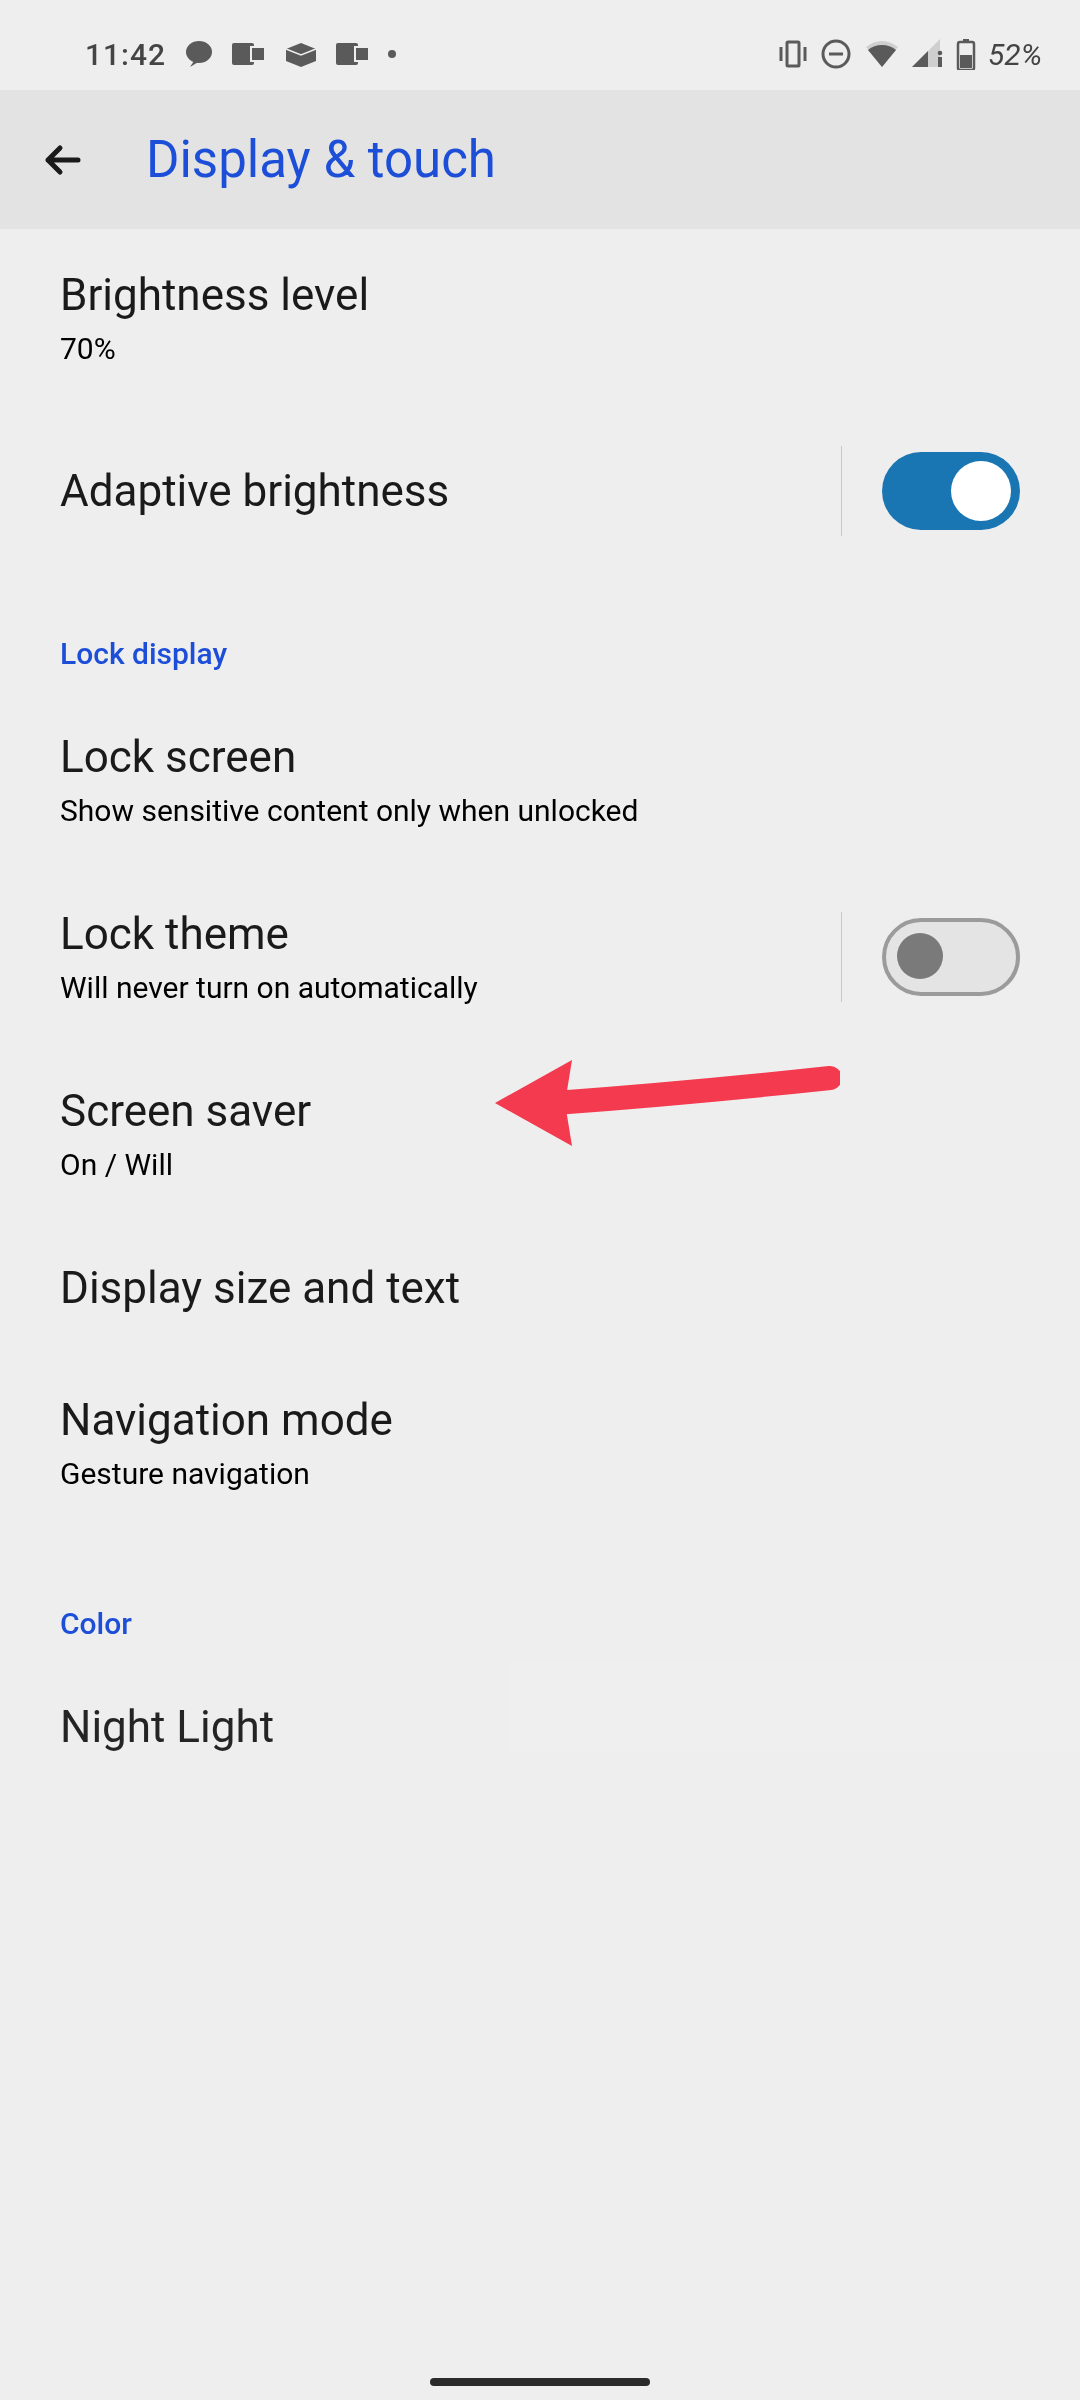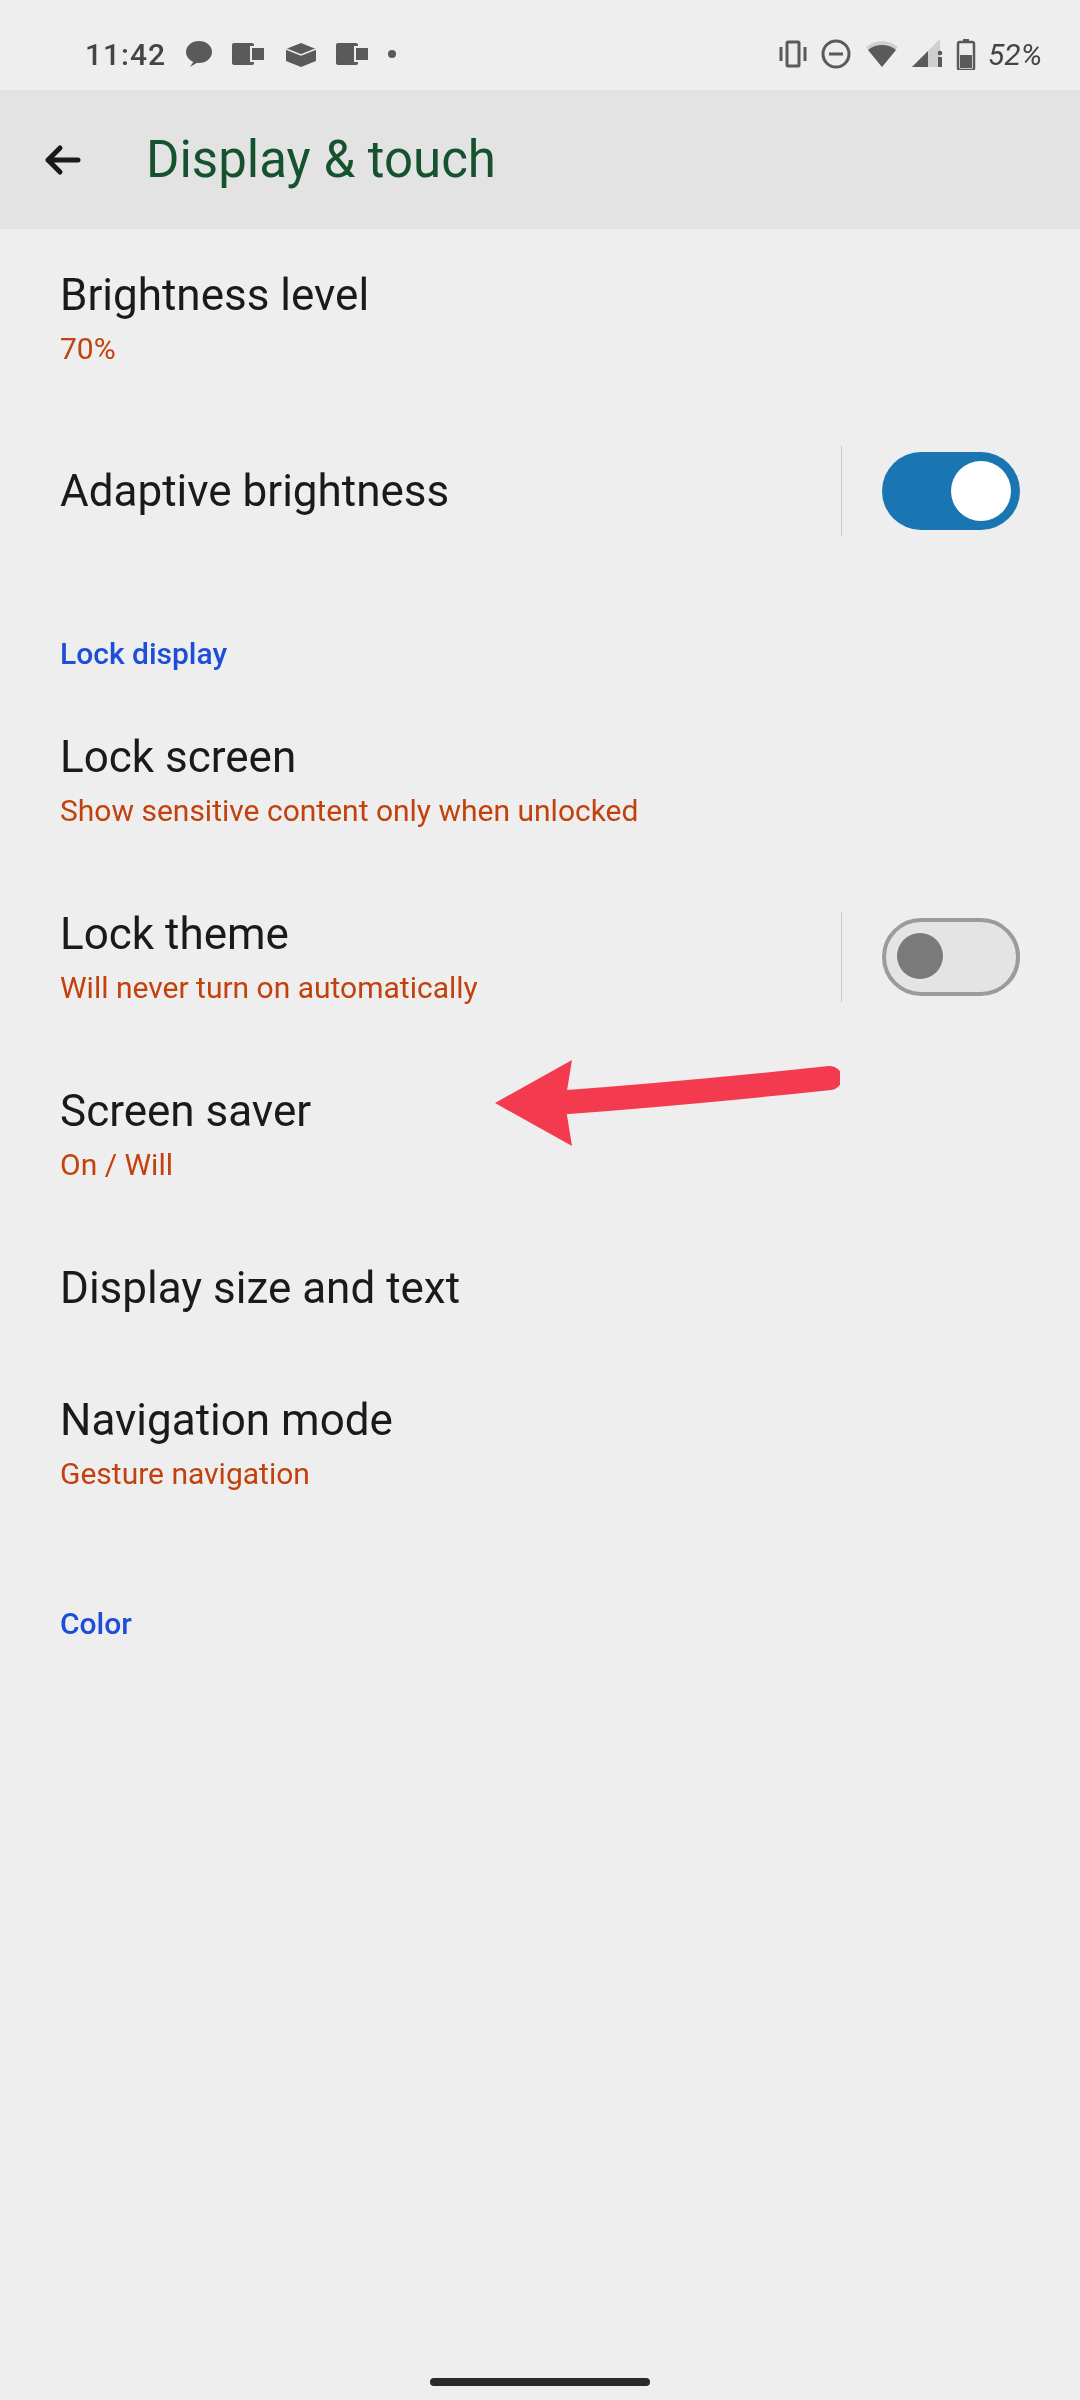--- a/index.html
+++ b/index.html
@@ -17,32 +17,32 @@
     .status-right { display: flex; align-items: center; gap: 12px; font-style: italic; }
     .clock { font-weight: 500; letter-spacing: 1px; }
     .tiny-dot { width: 8px; height: 8px; border-radius: 50%; background: #5a5a5a; }
     .app-bar {
       background: #e3e3e3;
       display: flex;
       align-items: center;
       padding: 40px 30px 40px 40px;
       gap: 60px;
     }
-    .app-title { font-size: 51px; font-weight: 400; color: #14532d; }
+    .app-title { font-size: 51px; font-weight: 400; color: #1d4ed8; }
     .content { padding: 0; background: #eeeeee; }
     .row {
       padding: 40px 60px;
       display: flex;
       justify-content: space-between;
       align-items: center;
       background: #eeeeee;
     }
     .row .texts { display: flex; flex-direction: column; gap: 10px; flex: 1; }
     .title { font-size: 44px; font-weight: 400; color: #1a1a1a; }
-    .subtitle { font-size: 30px; color: #c2410c; }
+    .subtitle { font-size: 30px; color: #000000; }
     .section-header {
       padding: 60px 60px 20px 60px;
       font-size: 30px;
       font-weight: 500;
       color: #1d4ed8;
     }
     .toggle-on {
       width: 138px; height: 78px; border-radius: 40px; background: #1976b3; position: relative;
     }
     .toggle-on::after {
@@ -192,20 +192,25 @@
 
   <div class="row">
     <div class="texts">
       <div class="title">Navigation mode</div>
       <div class="subtitle">Gesture navigation</div>
     </div>
   </div>
 
   <div class="section-header" style="padding-top:75px;">Color</div>
 
+  <div class="row" style="padding-bottom:0; opacity:0.95;">
+    <div class="texts">
+      <div class="title">Night Light</div>
+    </div>
+  </div>
 
 </div>
 
 <svg class="arrow-annotation" width="350" height="110">
   <path d="M340 30 Q200 45 65 55" stroke="#f43a4e" stroke-width="24" fill="none" stroke-linecap="round"></path>
   <path d="M5 55 L82 12 L75 55 L82 98 Z" fill="#f43a4e"></path>
 </svg>
 
 <div class="nav-indicator"></div>
 

